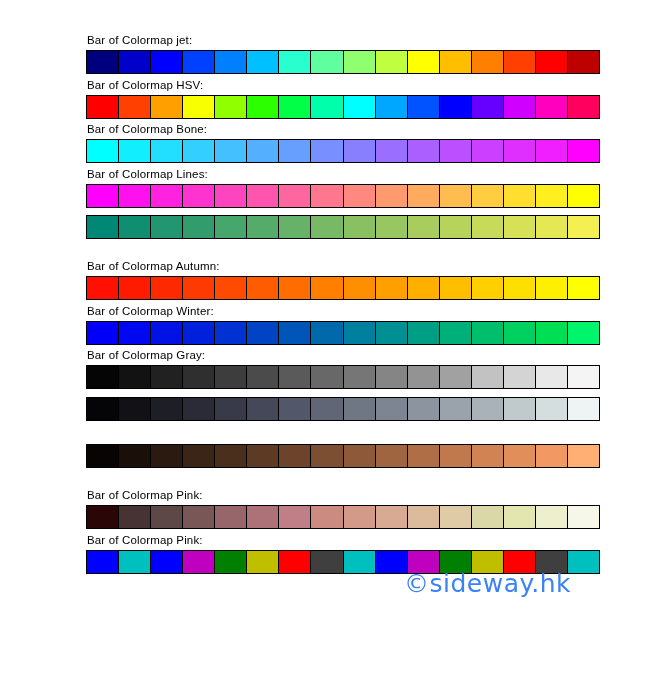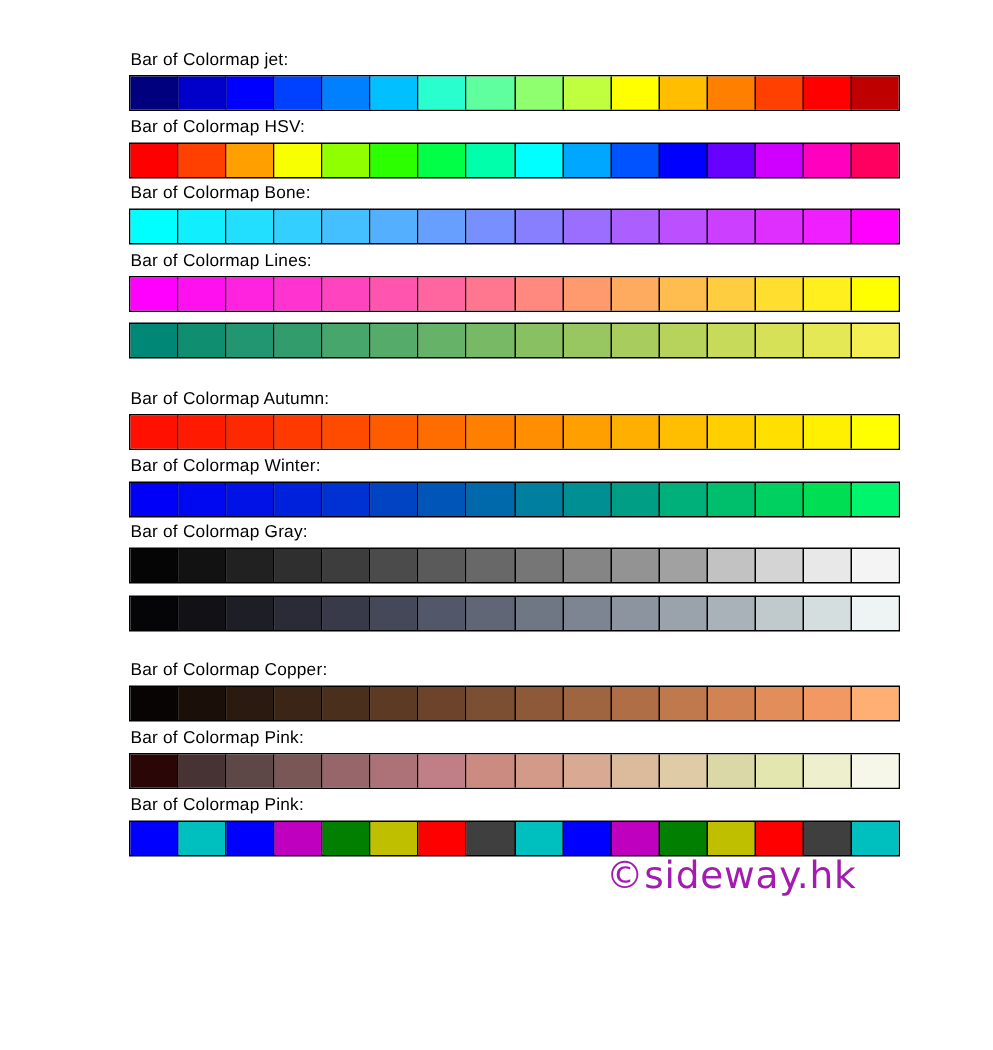--- a/index.html
+++ b/index.html
@@ -258,21 +258,20 @@
           <div class="cmap-cell" style="background: rgb(125, 133, 146);"></div>
           <div class="cmap-cell" style="background: rgb(139, 148, 159);"></div>
           <div class="cmap-cell" style="background: rgb(154, 163, 171);"></div>
           <div class="cmap-cell" style="background: rgb(169, 178, 184);"></div>
           <div class="cmap-cell" style="background: rgb(192, 202, 204);"></div>
           <div class="cmap-cell" style="background: rgb(213, 222, 223);"></div>
           <div class="cmap-cell" style="background: rgb(238, 243, 244);"></div>
         </div>
       </div>
       <div class="cmap-row">
-        <div class="cmap-label">Bar of Colormap Copper:</div>
         <div class="cmap-bar">
           <div class="cmap-cell" style="background: rgb(7, 4, 3);"></div>
           <div class="cmap-cell" style="background: rgb(26, 16, 9);"></div>
           <div class="cmap-cell" style="background: rgb(42, 26, 16);"></div>
           <div class="cmap-cell" style="background: rgb(59, 37, 23);"></div>
           <div class="cmap-cell" style="background: rgb(75, 47, 29);"></div>
           <div class="cmap-cell" style="background: rgb(92, 58, 36);"></div>
           <div class="cmap-cell" style="background: rgb(109, 68, 43);"></div>
           <div class="cmap-cell" style="background: rgb(125, 79, 50);"></div>
           <div class="cmap-cell" style="background: rgb(142, 89, 57);"></div>
@@ -321,14 +320,14 @@
           <div class="cmap-cell" style="background: rgb(0, 0, 255);"></div>
           <div class="cmap-cell" style="background: rgb(191, 0, 191);"></div>
           <div class="cmap-cell" style="background: rgb(0, 127, 0);"></div>
           <div class="cmap-cell" style="background: rgb(191, 191, 0);"></div>
           <div class="cmap-cell" style="background: rgb(255, 0, 0);"></div>
           <div class="cmap-cell" style="background: rgb(63, 63, 63);"></div>
           <div class="cmap-cell" style="background: rgb(0, 191, 191);"></div>
         </div>
       </div>
     </div>
-  <div id="watermark" style="color: #a21caf;">©sideway.hk</div>
+  <div id="watermark" style="color: #3b82f6;">©sideway.hk</div>
 </div>
 
 </body></html>

